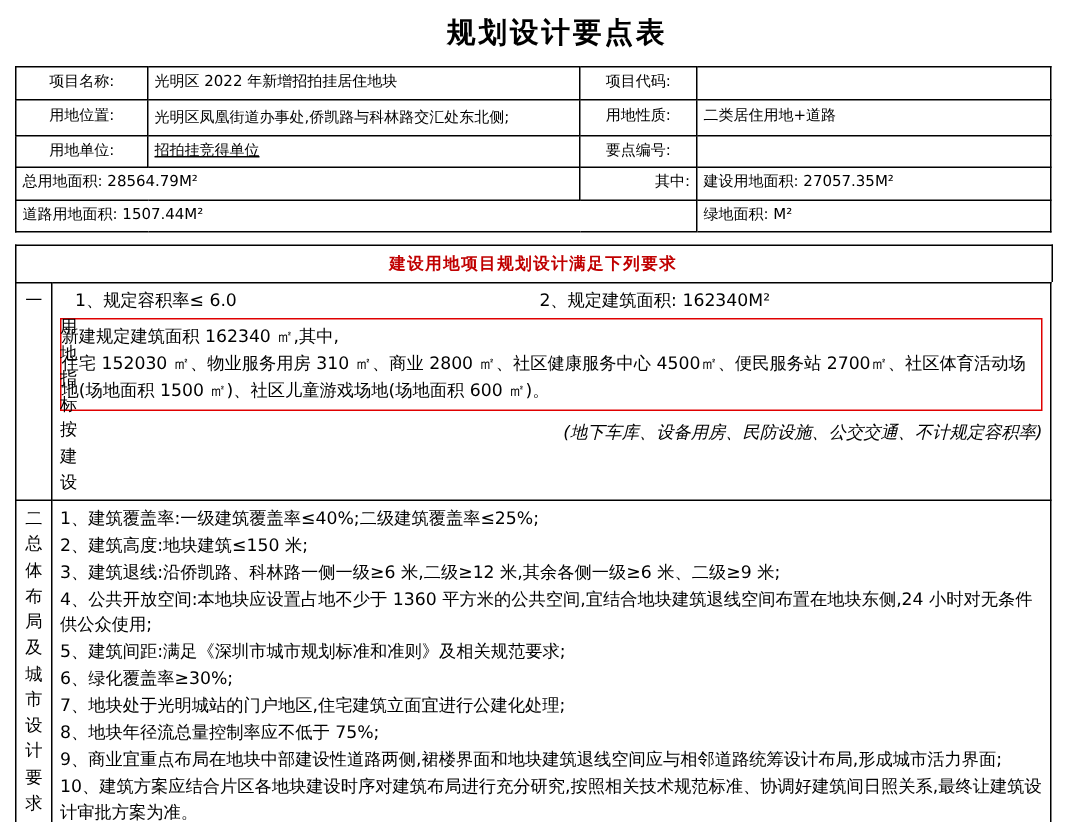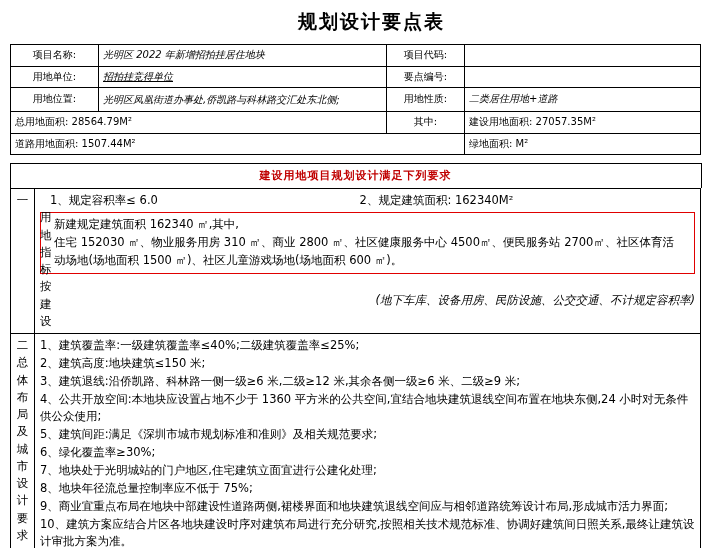--- a/index.html
+++ b/index.html
@@ -31,22 +31,22 @@
     table-layout:fixed;
   }
   table.grid td{
     border:1px solid #000;
     padding:3px 4px;
     vertical-align:middle;
     font-size:10px;
     line-height:1.45;
   }
   .lbl{text-align:center;}
-  .val{padding-left:8px;font-style:italic;}
-  .ctr{text-align:center;}
+  .val{padding-left:8px;}
+  .ctr{text-align:right;}
   .rt{text-align:left;}
   .u{text-decoration:underline;}
 
   
   .band{
     width:690px;margin:8px auto 0 auto;
     border:1px solid #000;
     border-bottom:none;
     text-align:center;
     font-weight:bold;
@@ -73,22 +73,22 @@
     text-align:center;
     font-size:11px;
     line-height:1.15;
     letter-spacing:0px;
     padding:4px 1px;
     vertical-align:middle;
   }
   .vert span{display:block;}
   .redbox{
     border:1.5px solid #e00000;
-    padding:3px 13px;
-    margin:3px 0 16px 0;
+    padding:3px 0;
+    margin:3px 0 4px 0;
     line-height:1.55;
   }
   .two-col{display:flex;}
   .two-col .a{width:48%;}
   .two-col .b{width:52%;}
   .note{text-align:right;padding:2px 0 1px 0;font-style:italic;}
   ol.reqs{margin:0;padding:0;list-style:none;}
   ol.reqs li{margin:0 0 1px 0;line-height:1.48;}
 </style>
 </head>
@@ -106,30 +106,30 @@
         <col style="width:236px">
     </colgroup>
     <tbody>
       <tr>
         <td class="lbl">项目名称:</td>
         <td class="val">光明区 2022 年新增招拍挂居住地块</td>
         <td class="lbl">项目代码:</td>
         <td class="val"></td>
       </tr>
       <tr>
+        <td class="lbl">用地位置:</td>
+        <td class="val" style="line-height:1.7">光明区凤凰街道办事处,侨凯路与科林路交汇处东北侧;</td>
+        <td class="lbl">用地性质:</td>
+        <td class="val">二类居住用地+道路</td>
+      </tr>
+      <tr>
         <td class="lbl">用地单位:</td>
         <td class="val u">招拍挂竞得单位</td>
         <td class="lbl">要点编号:</td>
         <td class="val"></td>
-      </tr>
-      <tr>
-        <td class="lbl">用地位置:</td>
-        <td class="val" style="line-height:1.7">光明区凤凰街道办事处,侨凯路与科林路交汇处东北侧;</td>
-        <td class="lbl">用地性质:</td>
-        <td class="val">二类居住用地+道路</td>
       </tr>
       <tr>
         <td colspan="2">
           <span>总用地面积:</span>
           <span>28564.79M²</span>
         </td>
         <td colspan="1" class="ctr">
           <span>其中:</span>
         </td>
         <td>

